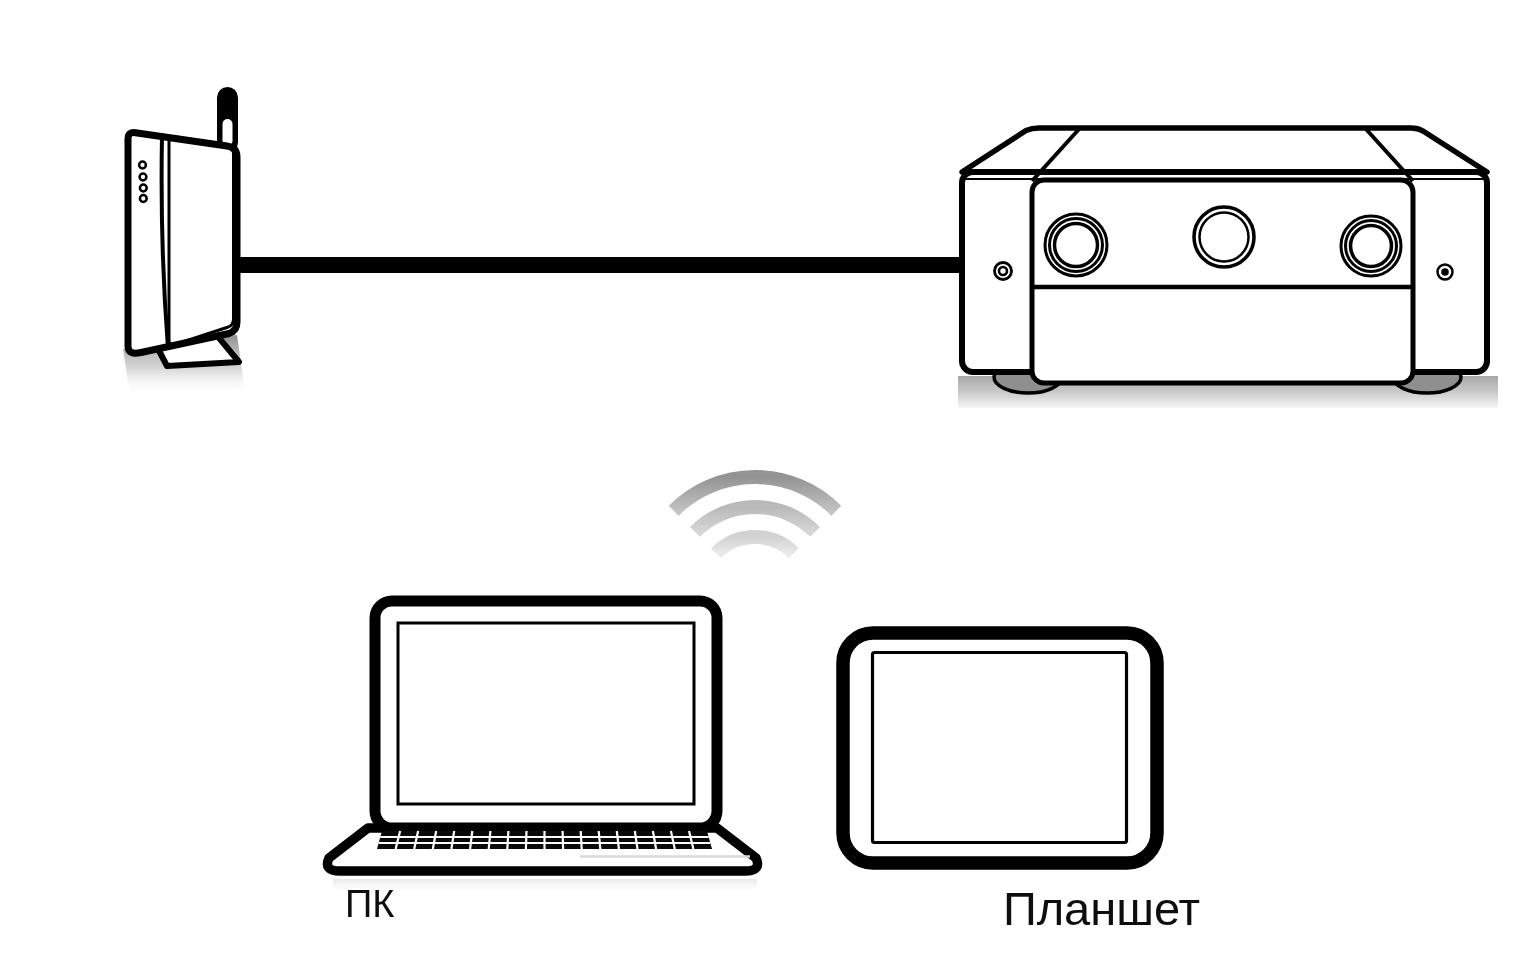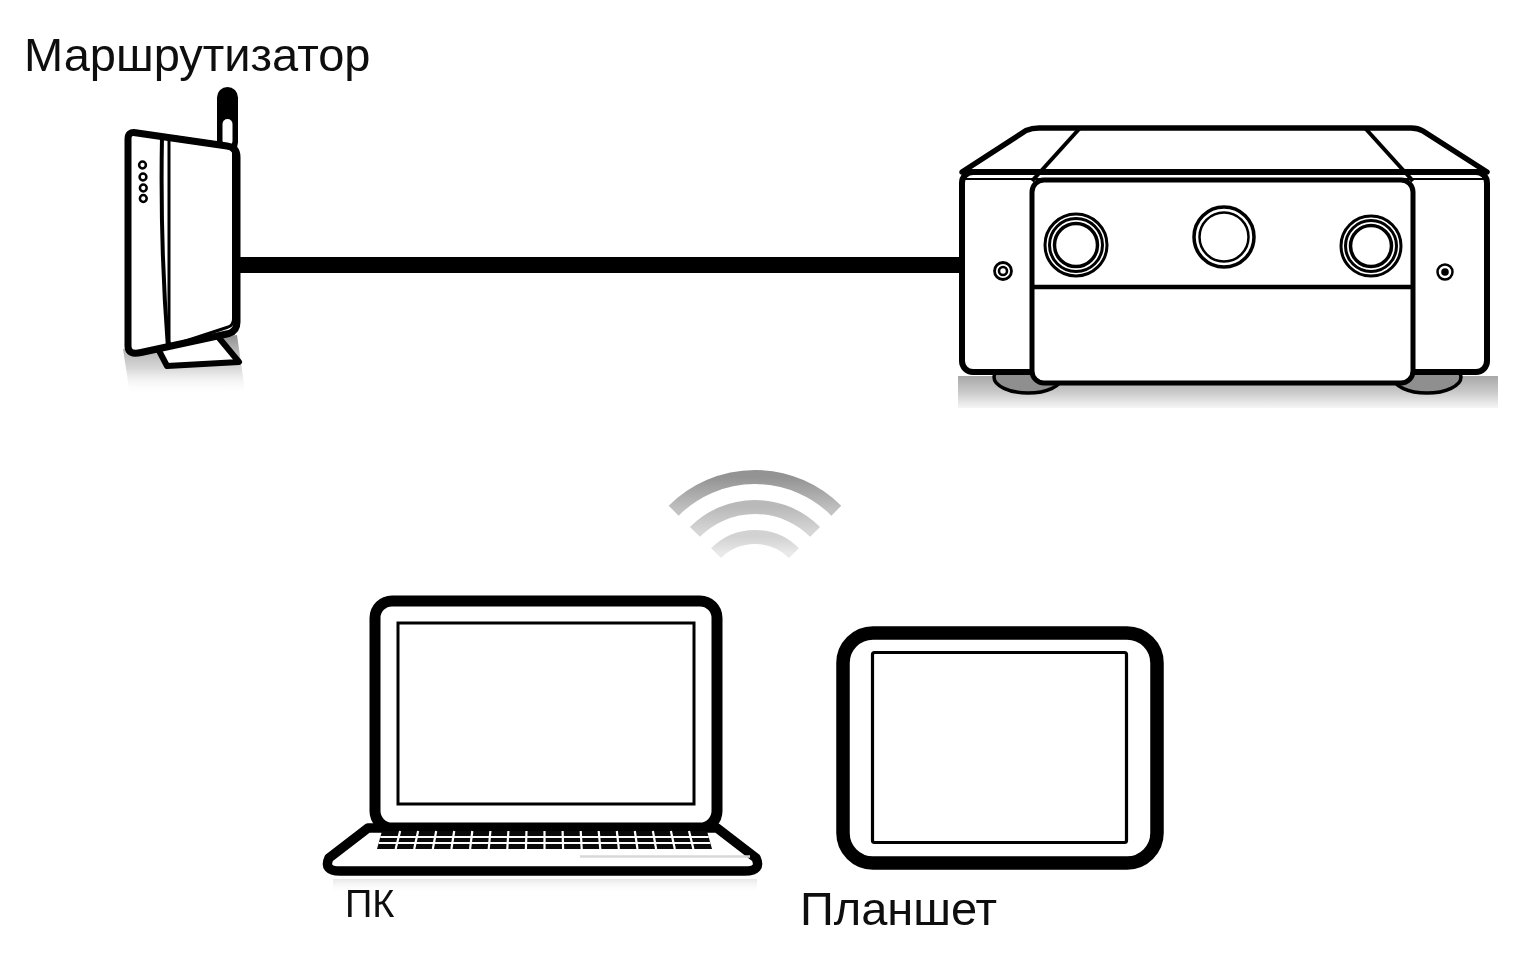--- a/index.html
+++ b/index.html
@@ -11,40 +11,39 @@
     font-family:"Liberation Sans","DejaVu Sans",sans-serif;
   }
   .label{
     position:absolute;
     color:#0e0e0e;
     white-space:nowrap;
   }
   .router-label{left:24px;top:27px;font-size:47px;}
   .device-label{left:1040px;top:51px;width:366px;text-align:center;font-size:47px;}
   .pc-label{left:345px;top:883px;width:400px;text-align:left;font-size:38px;}
-  .tablet-label{left:800px;top:881px;width:400px;text-align:left;font-size:47px;}
+  .tablet-label{left:800px;top:881px;width:400px;text-align:right;font-size:47px;}
   .cable{
     position:absolute;
     left:234px;top:257px;
     width:730px;height:16px;
     background:#000;
   }
   .dev-svg{position:absolute;}
   #router-svg{left:85px;top:75px;}
   #receiver-svg{left:940px;top:105px;}
   #wifi-svg{left:665px;top:460px;}
   #laptop-svg{left:315px;top:592px;}
   #tablet-svg{left:835px;top:625px;}
 </style>
 </head>
 <body>
 
 <div class="canvas">
 
-  <div class="label router-label">Маршрутизатор</div>
 
   <div class="cable"></div>
 
   <svg id="router-svg" class="dev-svg" width="200" height="330" viewBox="0 0 200 330">
     <defs>
       <linearGradient id="rsh" x1="0" y1="0" x2="0" y2="1">
         <stop offset="0" stop-color="#8a8a8a" stop-opacity="0.95"></stop>
         <stop offset="0.55" stop-color="#b5b5b5" stop-opacity="0.55"></stop>
         <stop offset="1" stop-color="#ffffff" stop-opacity="0"></stop>
       </linearGradient>

